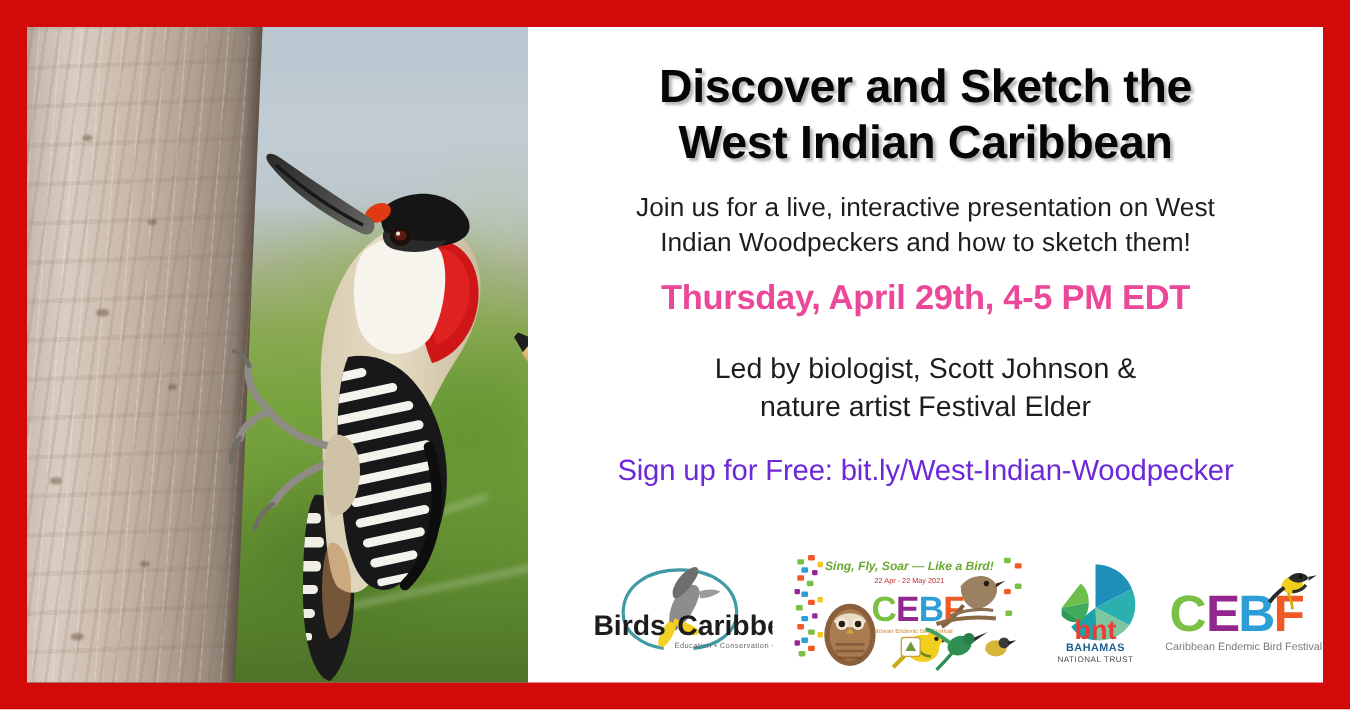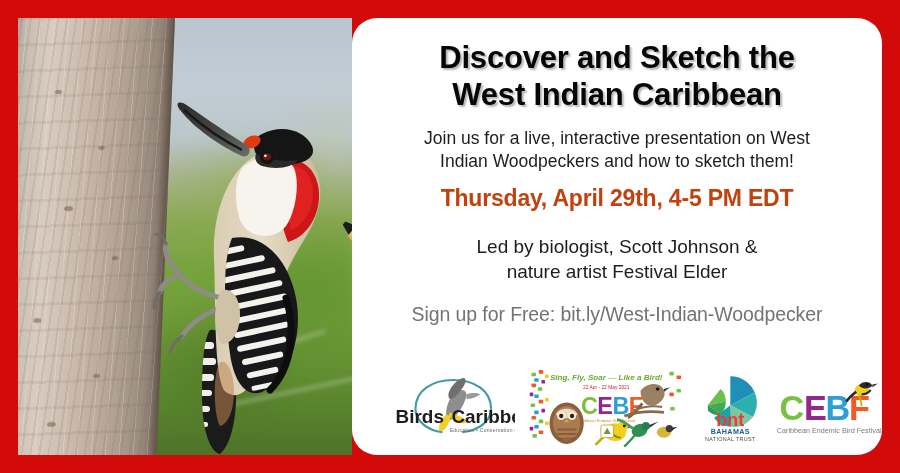--- a/index.html
+++ b/index.html
@@ -74,50 +74,49 @@
   }
   .pencil svg{display:block;width:100%;height:100%;overflow:visible;}
 
   
   .panel{
     position:absolute;left:352px;top:18px;width:530px;height:437px;
     background:#ffffff;
     box-sizing:border-box;
     padding:14px 16px 0 16px;
     text-align:center;
-    border-radius:25px;
   }
 
   .headline{
     font-size:31px;font-weight:bold;line-height:1.18;color:#060606;
     letter-spacing:-.2px;
     text-shadow:2px 2px 2px rgba(120,120,120,.55);
     margin:8px 0 0 0;
   }
   .headline div{white-space:nowrap;}
 
   .blurb{
     margin:14px 10px 12px 10px;
     font-size:17.5px;line-height:1.28;color:#1d1d1d;
   }
 
   .datetime{
     margin-top:13px;
-    font-size:23px;font-weight:bold;color:#c2410c;
+    font-size:23px;font-weight:bold;color:#ec4899;
     letter-spacing:-.2px;
   }
 
   .leaders{
     margin-top:13px;
     font-size:19px;line-height:1.3;color:#1d1d1d;
   }
 
   .signup{
     margin-top:13px;
-    font-size:19.5px;color:#737373;letter-spacing:-.1px;
+    font-size:19.5px;color:#6d28d9;letter-spacing:-.1px;
   }
 
   
   .logos{
     position:absolute;left:0;bottom:0;width:530px;height:96px;
     display:flex;align-items:center;justify-content:center;gap:12px;
   }
   .logo{display:flex;align-items:center;justify-content:flex-end;}
 
   .bc-logo{width:136px;height:72px;position:relative;margin-left:40px;}

